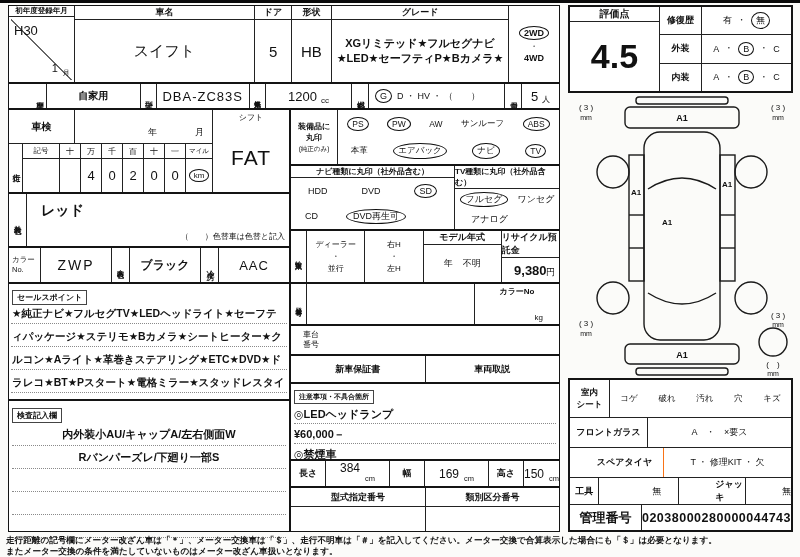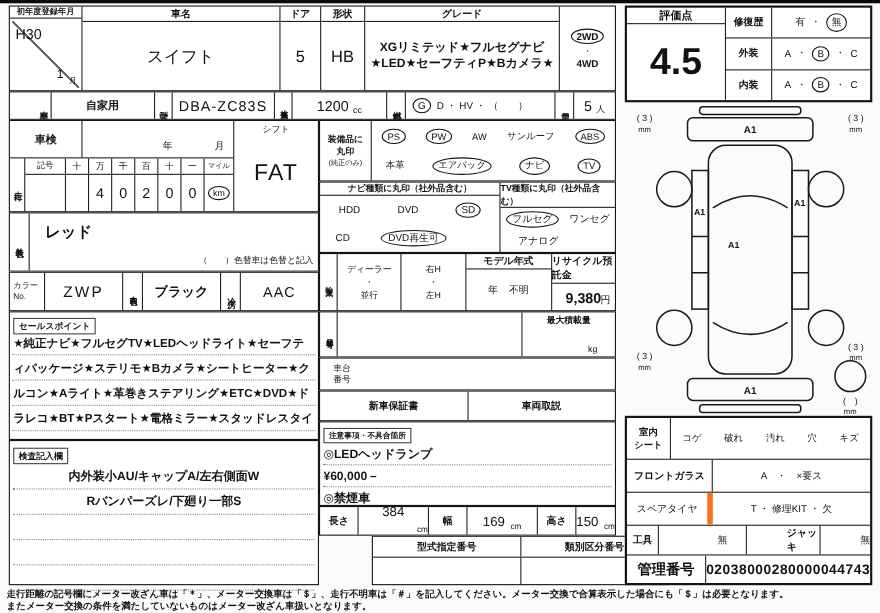--- a/index.html
+++ b/index.html
@@ -285,21 +285,21 @@
   </div>
 </div>
 
 <div class="blk" style="left:290px; top:283px; width:270px; height:42px;">
   <div class="row">
     <div class="cell" style="width:16px;">
           <span class="vlabel" style="font-size:6.5px;">登録番号</span>
         </div>
     <div class="cell" style="flex:1;"></div>
     <div class="cell" style="width:84px;">
-      <div style="font-size:8px; font-weight:bold; text-align:center; padding-top:2px;">最大積載量</div>
+      <div style="font-size:8px; font-weight:bold; text-align:center; padding-top:2px;">カラーNo</div>
       <div style="flex:1; position:relative;">
         <span style="position:absolute; right:16px; bottom:2px; font-size:8px;">kg</span>
       </div>
     </div>
   </div>
 </div>
 
 <div class="blk" style="left:290px; top:325px; width:270px; height:30px;">
   <div class="row">
     <div class="cell" style="width:40px; align-items:center; justify-content:center; font-size:8px; line-height:1.3;">
@@ -321,38 +321,38 @@
   <div style="margin:0 3px;">
     <div class="dotline" style="height:20px; font-size:11px; font-weight:bold; line-height:20px;">◎LEDヘッドランプ</div>
     <div class="dotline" style="height:20px; font-size:11px; font-weight:bold; line-height:20px;">¥60,000－</div>
     <div class="dotline" style="height:20px; font-size:11px; font-weight:bold; line-height:20px;">◎禁煙車</div>
   </div>
 </div>
 
 <div class="blk" style="left:290px; top:460px; width:270px; height:27px;">
   <div class="row" style="font-size:9px;">
     <div class="cell val" style="width:26px; font-weight:bold;">長さ</div>
-    <div class="cell" style="width:64px; flex-direction:column; align-items:center; justify-content:center; gap:5px;">
+    <div class="cell" style="width:64px; flex-direction:row; justify-content:center; gap:5px;">
       <span style="font-size:12px;">384</span>
       <span style="font-size:7.5px; align-self:flex-end; padding-bottom:3px;">cm</span>
     </div>
     <div class="cell val" style="width:24px; font-weight:bold;">幅</div>
     <div class="cell" style="width:64px; flex-direction:row; align-items:center; justify-content:center; gap:5px;">
       <span style="font-size:12px;">169</span>
       <span style="font-size:7.5px; align-self:flex-end; padding-bottom:3px;">cm</span>
     </div>
     <div class="cell val" style="width:26px; font-weight:bold;">高さ</div>
     <div class="cell" style="flex:1; flex-direction:row; align-items:center; justify-content:center; gap:5px;">
       <span style="font-size:12px;">150</span>
       <span style="font-size:7.5px; align-self:flex-end; padding-bottom:3px;">cm</span>
     </div>
   </div>
 </div>
 
-<div class="blk" style="left:290px; top:487px; width:270px; height:45px;margin-left:48px;">
+<div class="blk" style="left:290px; top:487px; width:270px; height:45px;">
   <div style="height:19px; display:flex; border-bottom:1px solid #222;">
     <div style="width:135px; border-right:1px solid #222; display:flex; align-items:center; justify-content:center; font-size:9px; font-weight:bold;">型式指定番号</div>
     <div style="flex:1; display:flex; align-items:center; justify-content:center; font-size:9px; font-weight:bold;">類別区分番号</div>
   </div>
   <div style="flex:1; display:flex; height:24px;">
     <div style="width:135px; border-right:1px solid #222;"></div>
     <div style="flex:1;"></div>
   </div>
 </div>
 
@@ -445,21 +445,21 @@
       <span>汚れ</span>
       <span>穴</span>
       <span>キズ</span>
     </div>
   </div>
   <div style="height:30px; display:flex; border-bottom:1.6px solid #222;">
     <div style="width:78px; border-right:1px solid #222; display:flex; align-items:center; justify-content:center; font-size:9px; font-weight:bold;">フロントガラス</div>
     <div style="flex:1; display:flex; align-items:center; justify-content:center; font-size:9px;">A　・　×要ス</div>
   </div>
   <div style="height:30px; display:flex; border-bottom:1.6px solid #222;">
-    <div style="width:78px; border-right:5px solid #f97316; display:flex; align-items:center; justify-content:center; font-size:9px; font-weight:normal;">スペアタイヤ</div>
+    <div style="width:78px; border-right:1px solid #f97316; display:flex; align-items:center; justify-content:center; font-size:9px; font-weight:bold;margin-left:16px;">スペアタイヤ</div>
     <div style="flex:1; display:flex; align-items:center; justify-content:center; font-size:9px;">T ・ 修理KIT ・ 欠</div>
   </div>
   <div style="height:27px; display:flex; border-bottom:1.6px solid #222;gap:36px;">
     <div style="width:44px; border-right:1px solid #222; display:flex; align-items:center; justify-content:center; font-size:9px; font-weight:bold;">工具</div>
     <div style="width:66px; border-right:1px solid #222; display:flex; align-items:center; justify-content:center; font-size:9px;">無</div>
     <div style="width:46px; border-right:1px solid #222; display:flex; align-items:center; justify-content:center; font-size:9px; font-weight:bold;">ジャッキ</div>
     <div style="flex:1; display:flex; align-items:center; justify-content:center; font-size:9px;">無</div>
   </div>
   <div style="flex:1; height:25px; display:flex;">
     <div style="width:78px; border-right:1px solid #222; display:flex; align-items:center; justify-content:center; font-size:13px; font-weight:bold;">管理番号</div>

